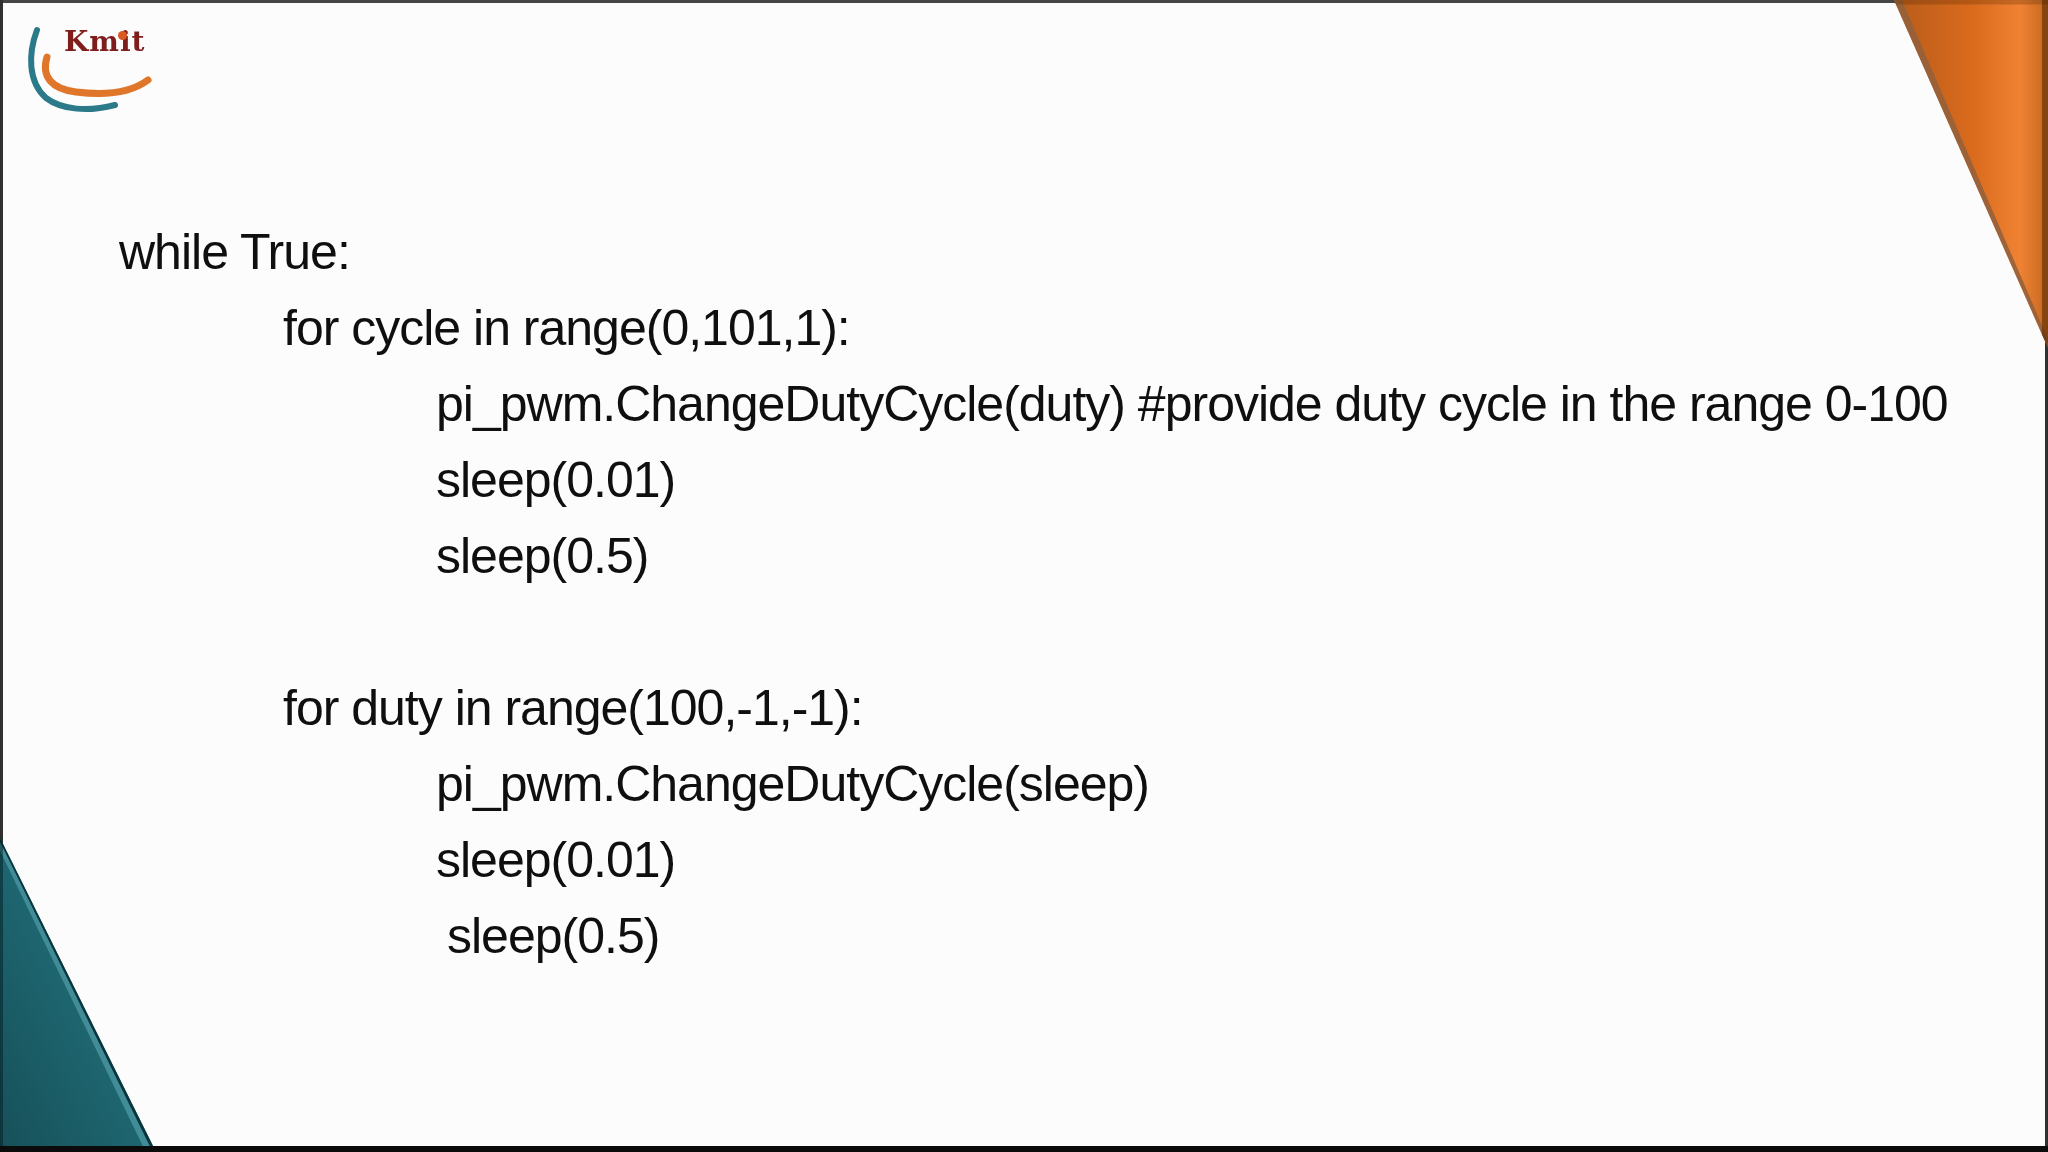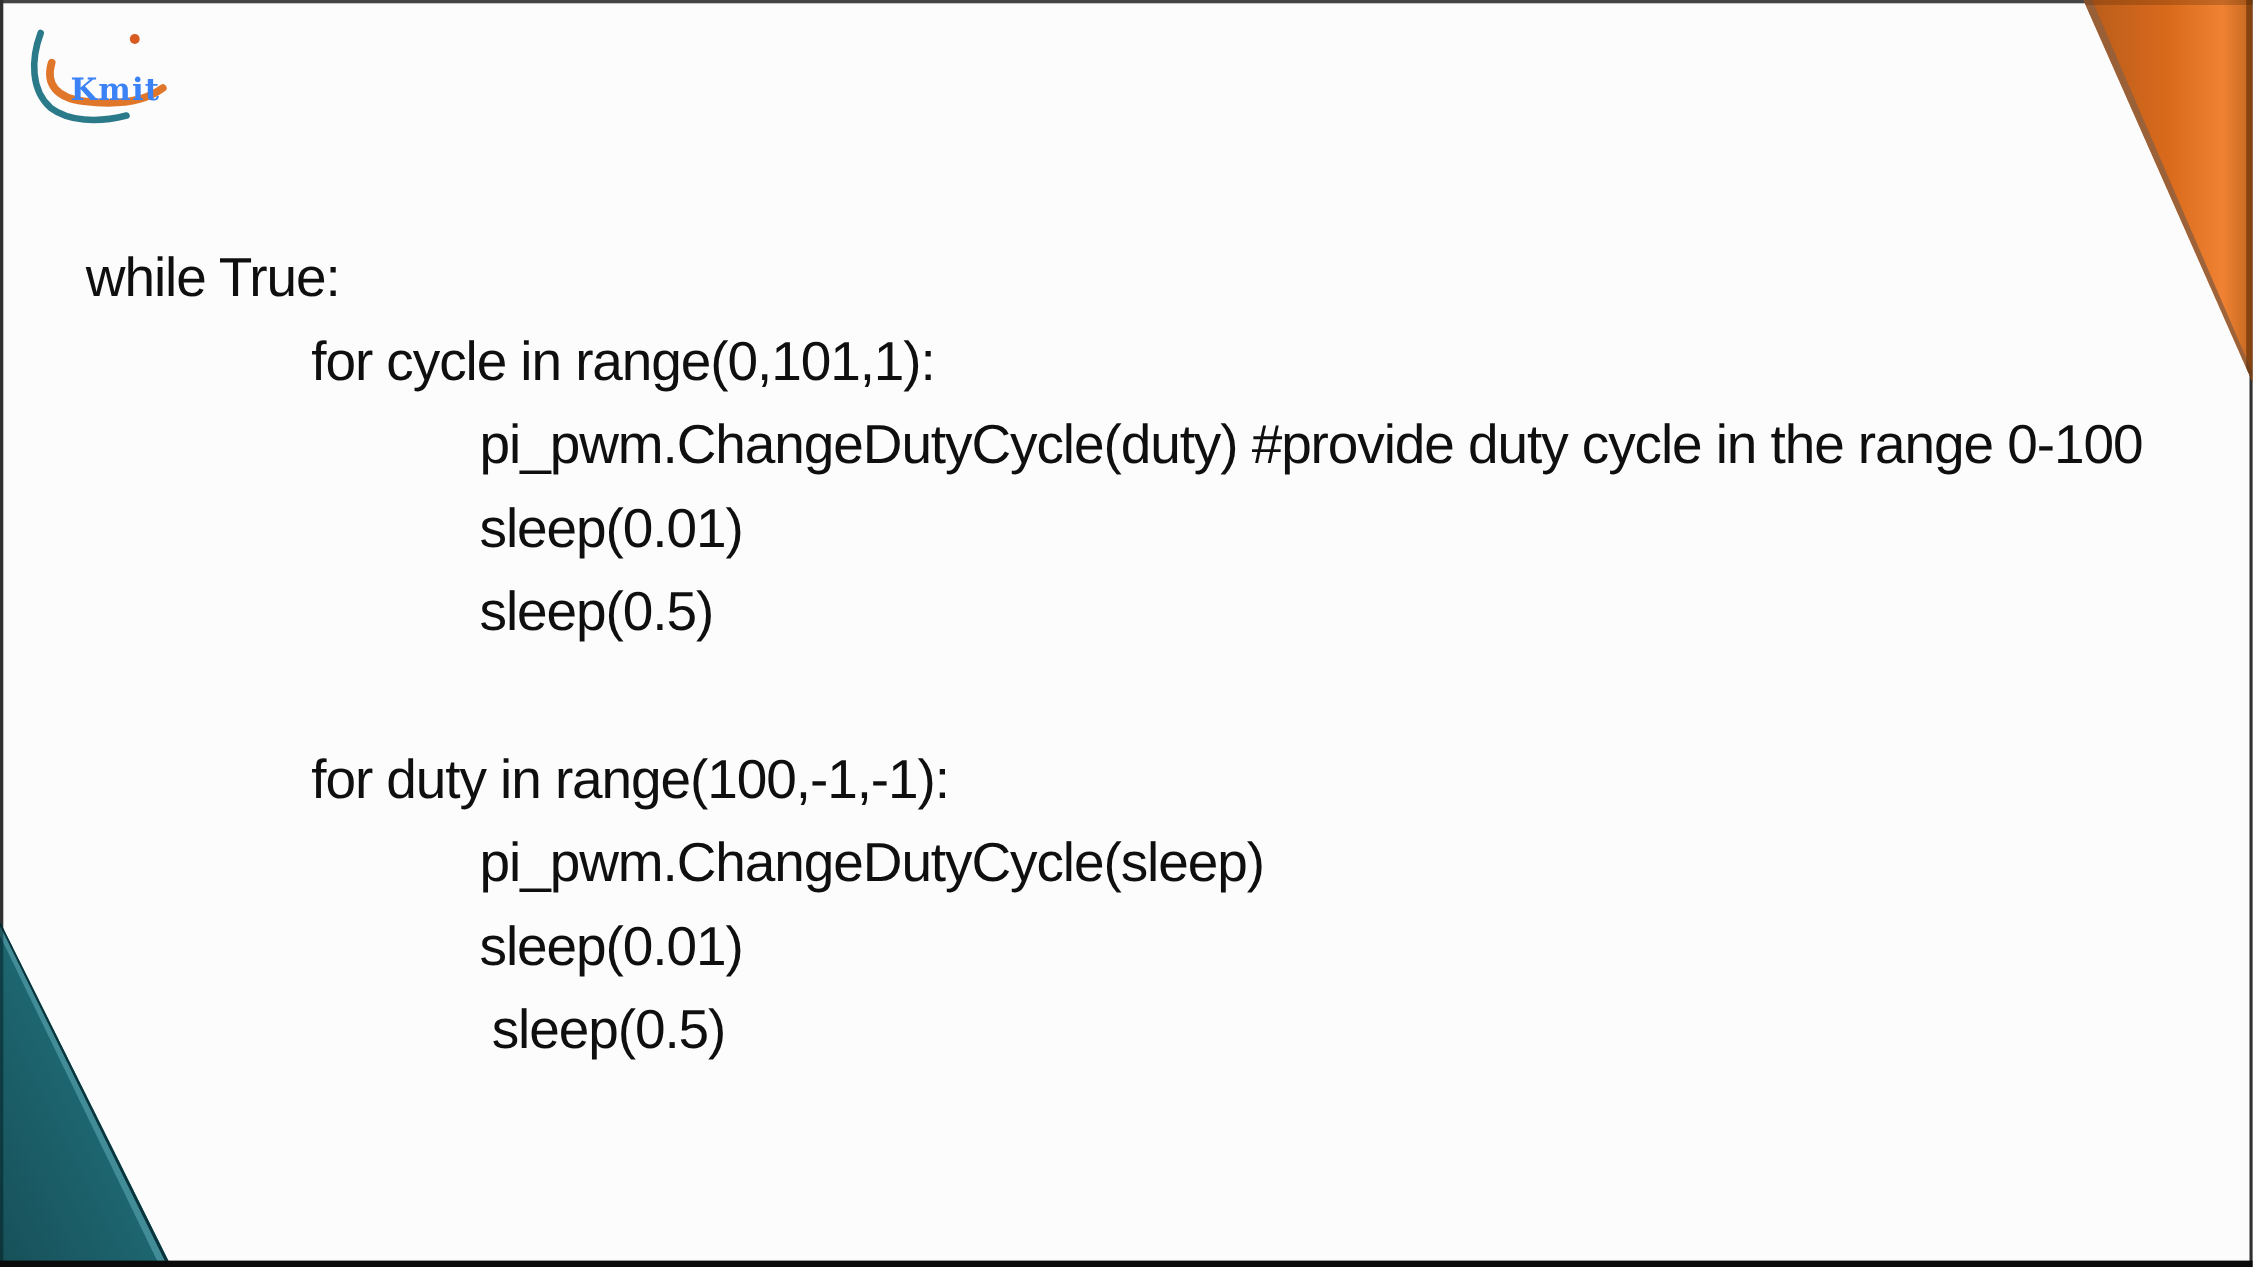--- a/index.html
+++ b/index.html
@@ -20,34 +20,34 @@
   .tri-top-right{position:absolute;top:0;left:1894px;width:154px;height:348px;z-index:2;}
   .tri-bottom-left{position:absolute;left:0;top:838px;width:156px;height:314px;z-index:2;}
 
   
   .logo{position:absolute;left:26px;top:20px;width:150px;height:105px;z-index:3;}
   .logo svg{position:absolute;left:0;top:0;}
   .logo-text{
     position:absolute;left:38px;top:8px;
     font-family:"DejaVu Serif","Liberation Serif",serif;
     font-weight:bold;font-size:28px;line-height:1;
-    color:#3b82f6;letter-spacing:1px;margin-top:40px;
+    color:#7f1d1d;letter-spacing:1px;
   }
   .logo-dot{position:absolute;left:92px;top:11px;width:9px;height:9px;border-radius:50%;
     background:var(--logo-dot-orange,#d95b22);z-index:4;}
 
   
   .code-block{
     position:absolute;left:0;top:214px;width:2048px;z-index:3;
     font-size:50px;line-height:76px;letter-spacing:-1px;
     color:var(--text-color,#0f0f0f);
     white-space:nowrap;
   }
   .code-line{min-height:76px;}
-  .ind0{padding-left:78px;}
+  .ind0{padding-left:119px;}
   .ind1{padding-left:283px;}
   .ind2{padding-left:436px;}
   .ind3{padding-left:447px;}
 </style>
 </head>
 <body>
 
 <div class="slide">
 
   <div class="edge-top"></div>

